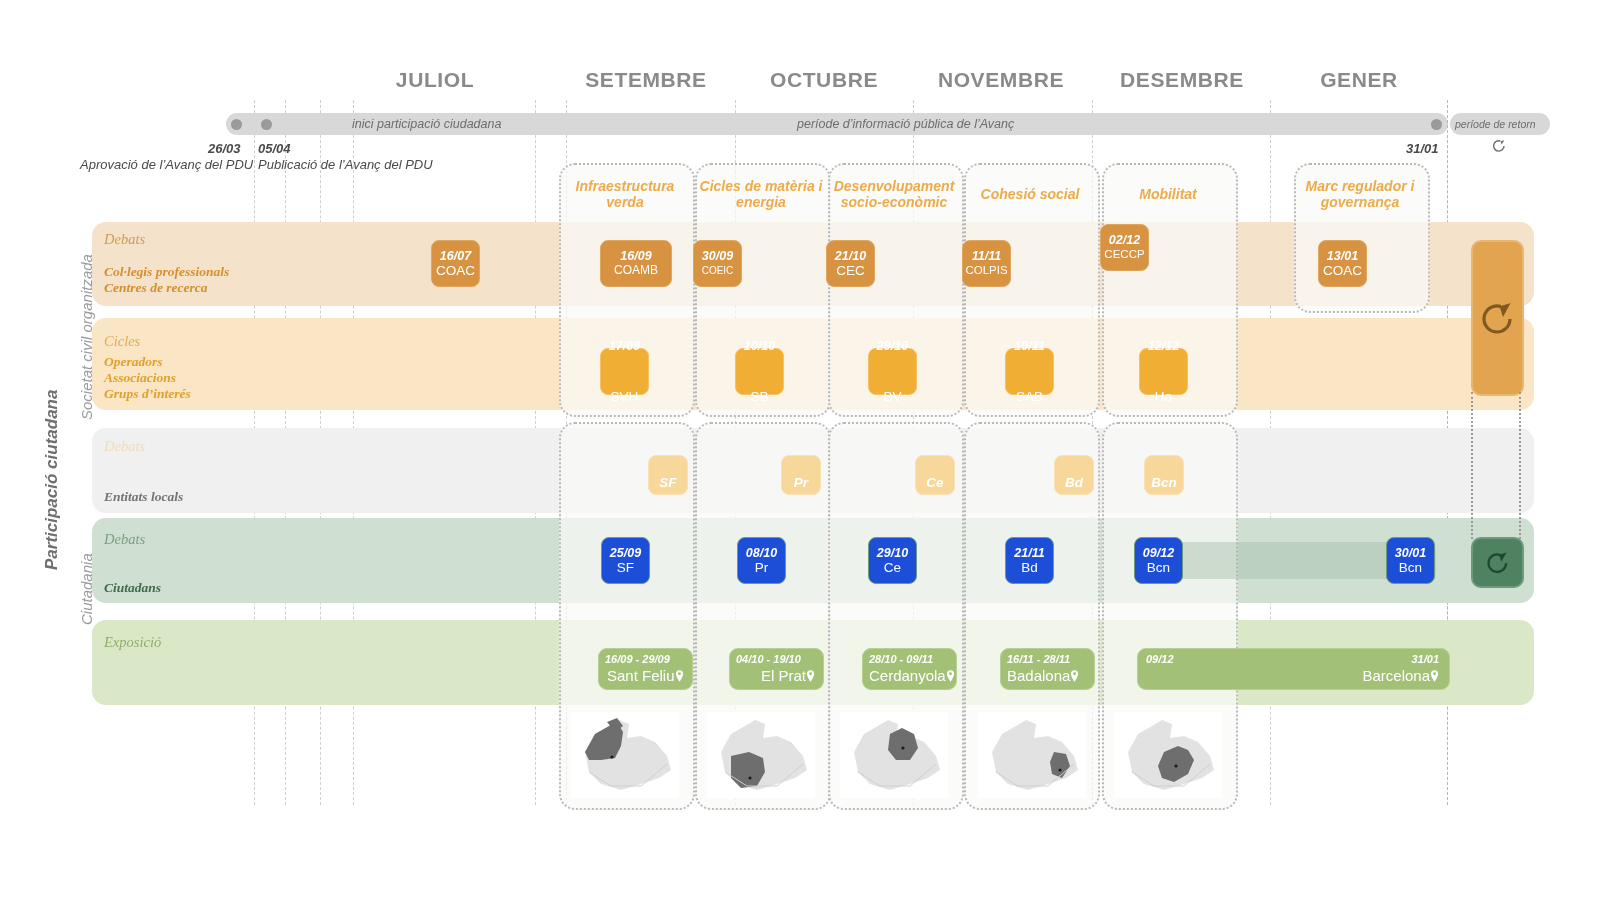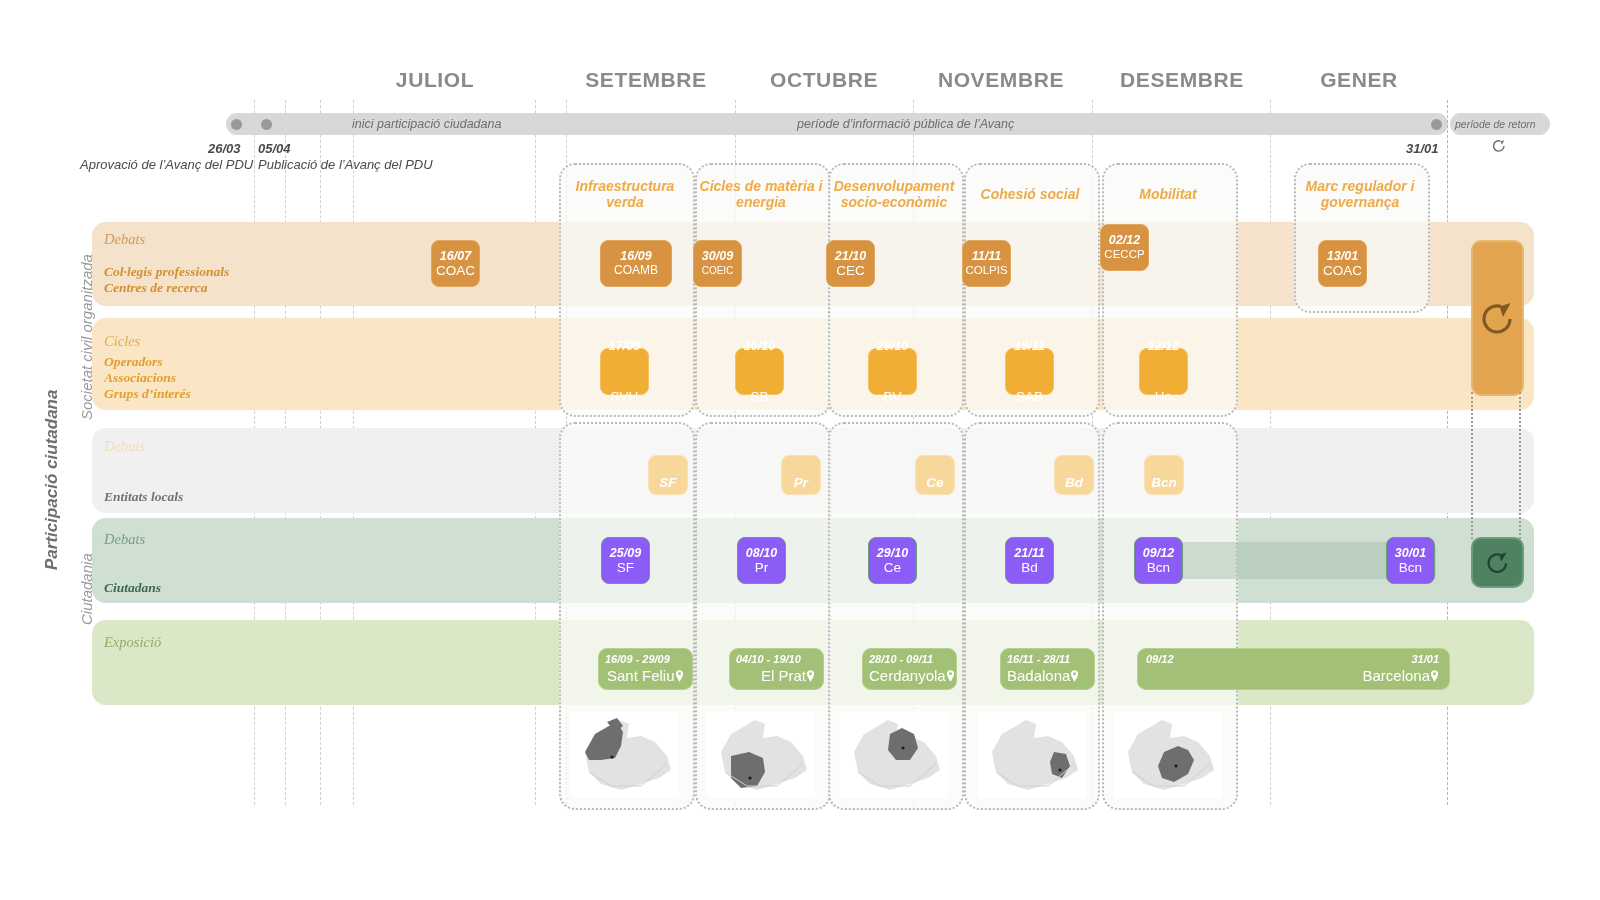--- a/index.html
+++ b/index.html
@@ -45,21 +45,21 @@
 
   
   .badge{position:absolute;border-radius:8px;display:flex;flex-direction:column;
          align-items:center;justify-content:center;text-align:center;color:#fff;
          box-sizing:border-box;}
   .badge .d{font-size:12.5px;font-style:italic;font-weight:bold;line-height:14px;}
   .badge .n{font-size:13.5px;line-height:15px;}
   .b-orange{background:#d79341;border:1.5px solid #e0a85e;}
   .b-yellow{background:#f0ae34;border:1.5px solid #f5c163;gap:36px;}
   .b-pale  {background:#f7d79a;border:1.5px solid #fae2b7;}
-  .b-green {background:#8b5cf6;border:1.5px solid #6d9b7e;}
+  .b-green {background:#1d4ed8;border:1.5px solid #6d9b7e;}
   .b-lgreen{background:#a2c177;border:1.5px solid #b7d092;}
 
   
   .rangebar{position:absolute;border-radius:9px;box-sizing:border-box;color:#fff;}
   .rangebar .r1{position:absolute;top:4px;font-size:11px;font-style:italic;font-weight:bold;}
   .rangebar .r2{position:absolute;bottom:5px;font-size:15px;}
 
   
   .loop{position:absolute;border-radius:10px;display:flex;align-items:center;justify-content:center;}
   .loop svg{display:block;}

